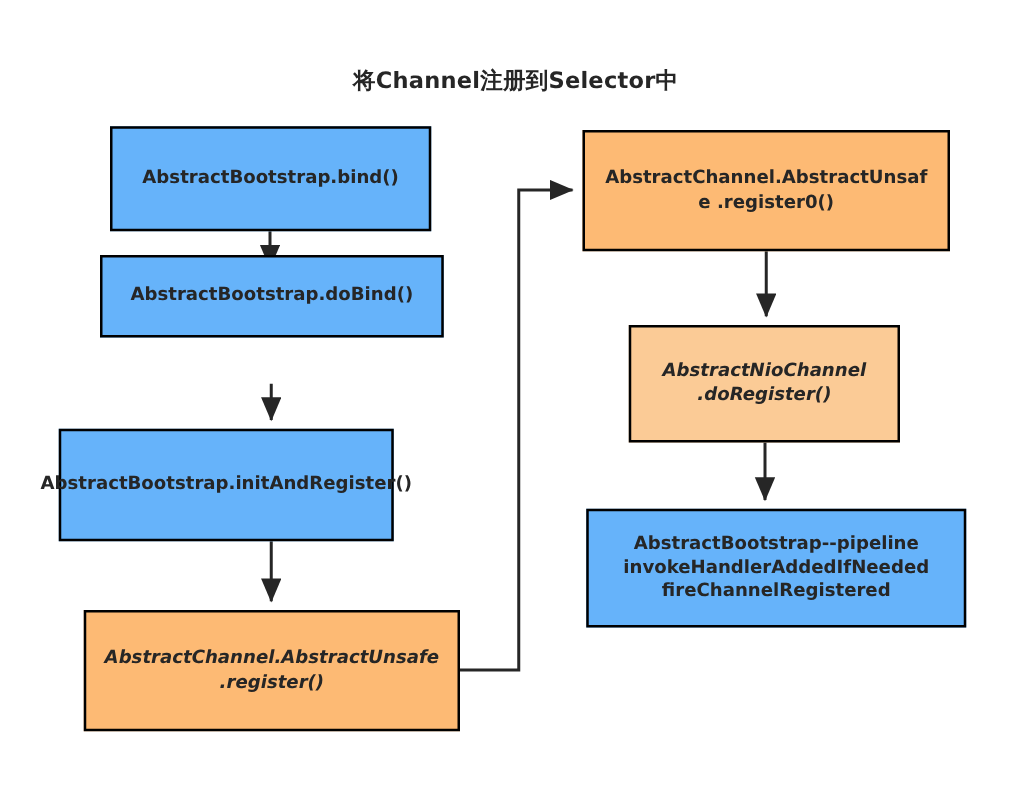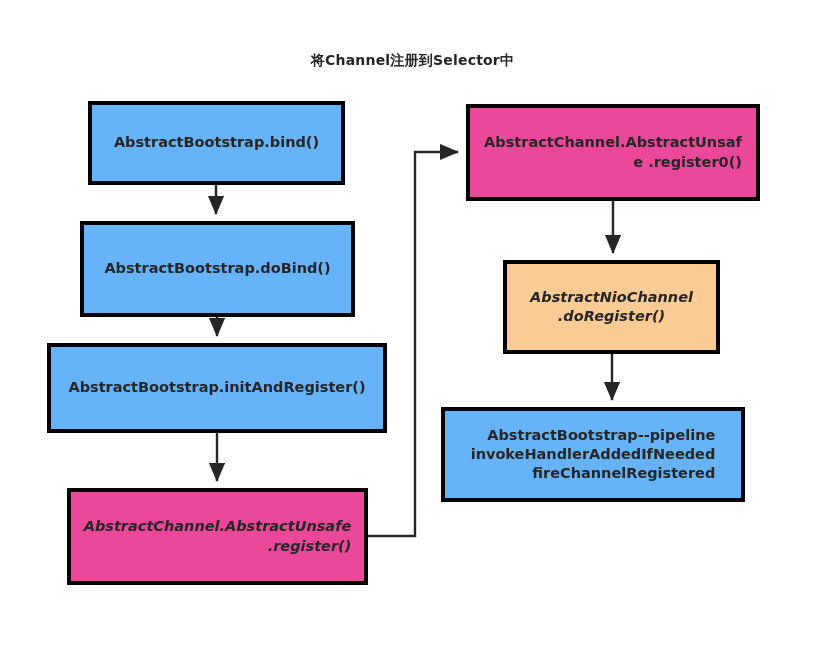--- a/index.html
+++ b/index.html
@@ -14,42 +14,42 @@
     background: #ffffff;
     font-family: "DejaVu Sans", "Liberation Sans", sans-serif;
     overflow: hidden;
   }
   #title {
     position: absolute;
     left: 0;
     top: 52px;
     width: 825px;
     text-align: center;
-    font-size: 14px;
+    font-size: 18px;
     font-weight: bold;
     color: #262626;
     letter-spacing: 0.2px;
   }
   .node {
     position: absolute;
     box-sizing: border-box;
-    border: 4px solid #000000;
+    border: 2px solid #000000;
     display: flex;
     align-items: center;
     justify-content: center;
     text-align: center;
     font-weight: bold;
     color: #262626;
     font-size: 14.5px;
     line-height: 1.32;
     white-space: pre-line;
     padding: 2px 4px;
   }
   .fill-blue   { background: #66b3fa; }
-  .fill-yellow { background: #ec4899; text-align: right; }
+  .fill-yellow { background: #fdba74; }
   .fill-orange { background: #fbcb96; }
 
   svg.edges {
     position: absolute;
     left: 0;
     top: 0;
     width: 825px;
     height: 648px;
     pointer-events: none;
   }
@@ -76,30 +76,30 @@
 
     <path d="M368,536 L415,536 L415,152 L458,152" stroke="#262626" stroke-width="2.4" fill="none" stroke-linejoin="miter" marker-end="url(#arrowhead)"></path>
 
     <path d="M613,201 L613,253" stroke="#262626" stroke-width="2.4" fill="none" marker-end="url(#arrowhead)"></path>
 
     <path d="M612,354 L612,400" stroke="#262626" stroke-width="2.4" fill="none" marker-end="url(#arrowhead)"></path>
   </svg>
 
   <div class="node fill-blue" style="left:88px;  top:101px; width:257px; height:84px;">AbstractBootstrap.bind()</div>
 
-  <div class="node fill-blue" style="left:80px;  top:221px; width:275px; height:96px;">AbstractBootstrap.doBind()</div>
+  <div class="node fill-blue" style="left:80px;  top:204px; width:275px; height:66px;">AbstractBootstrap.doBind()</div>
 
-  <div class="node fill-blue" style="left:47px;  top:343px; width:340px; height:90px;">AbstractBootstrap.initAndRegister()</div>
+  <div class="node fill-blue" style="left:47px;  top:343px; width:268px; height:90px;">AbstractBootstrap.initAndRegister()</div>
 
   <div class="node fill-yellow" style="left:67px;  top:488px; width:301px; height:97px;font-style:italic;">AbstractChannel.AbstractUnsafe
 .register()</div>
 
   <div class="node fill-yellow" style="left:466px; top:104px; width:294px; height:97px;">AbstractChannel.AbstractUnsaf
 e     .register0()</div>
 
   <div class="node fill-orange" style="left:503px; top:260px; width:217px; height:94px;font-style:italic;">AbstractNioChannel
 .doRegister()</div>
 
-  <div class="node fill-blue" style="left:441px; top:407px; width:304px; height:95px;text-align:right;">AbstractBootstrap--pipeline
+  <div class="node fill-blue" style="left:469px; top:407px; width:304px; height:95px;">AbstractBootstrap--pipeline
 invokeHandlerAddedIfNeeded
 fireChannelRegistered</div>
 
 </div>
 
 </body></html>

